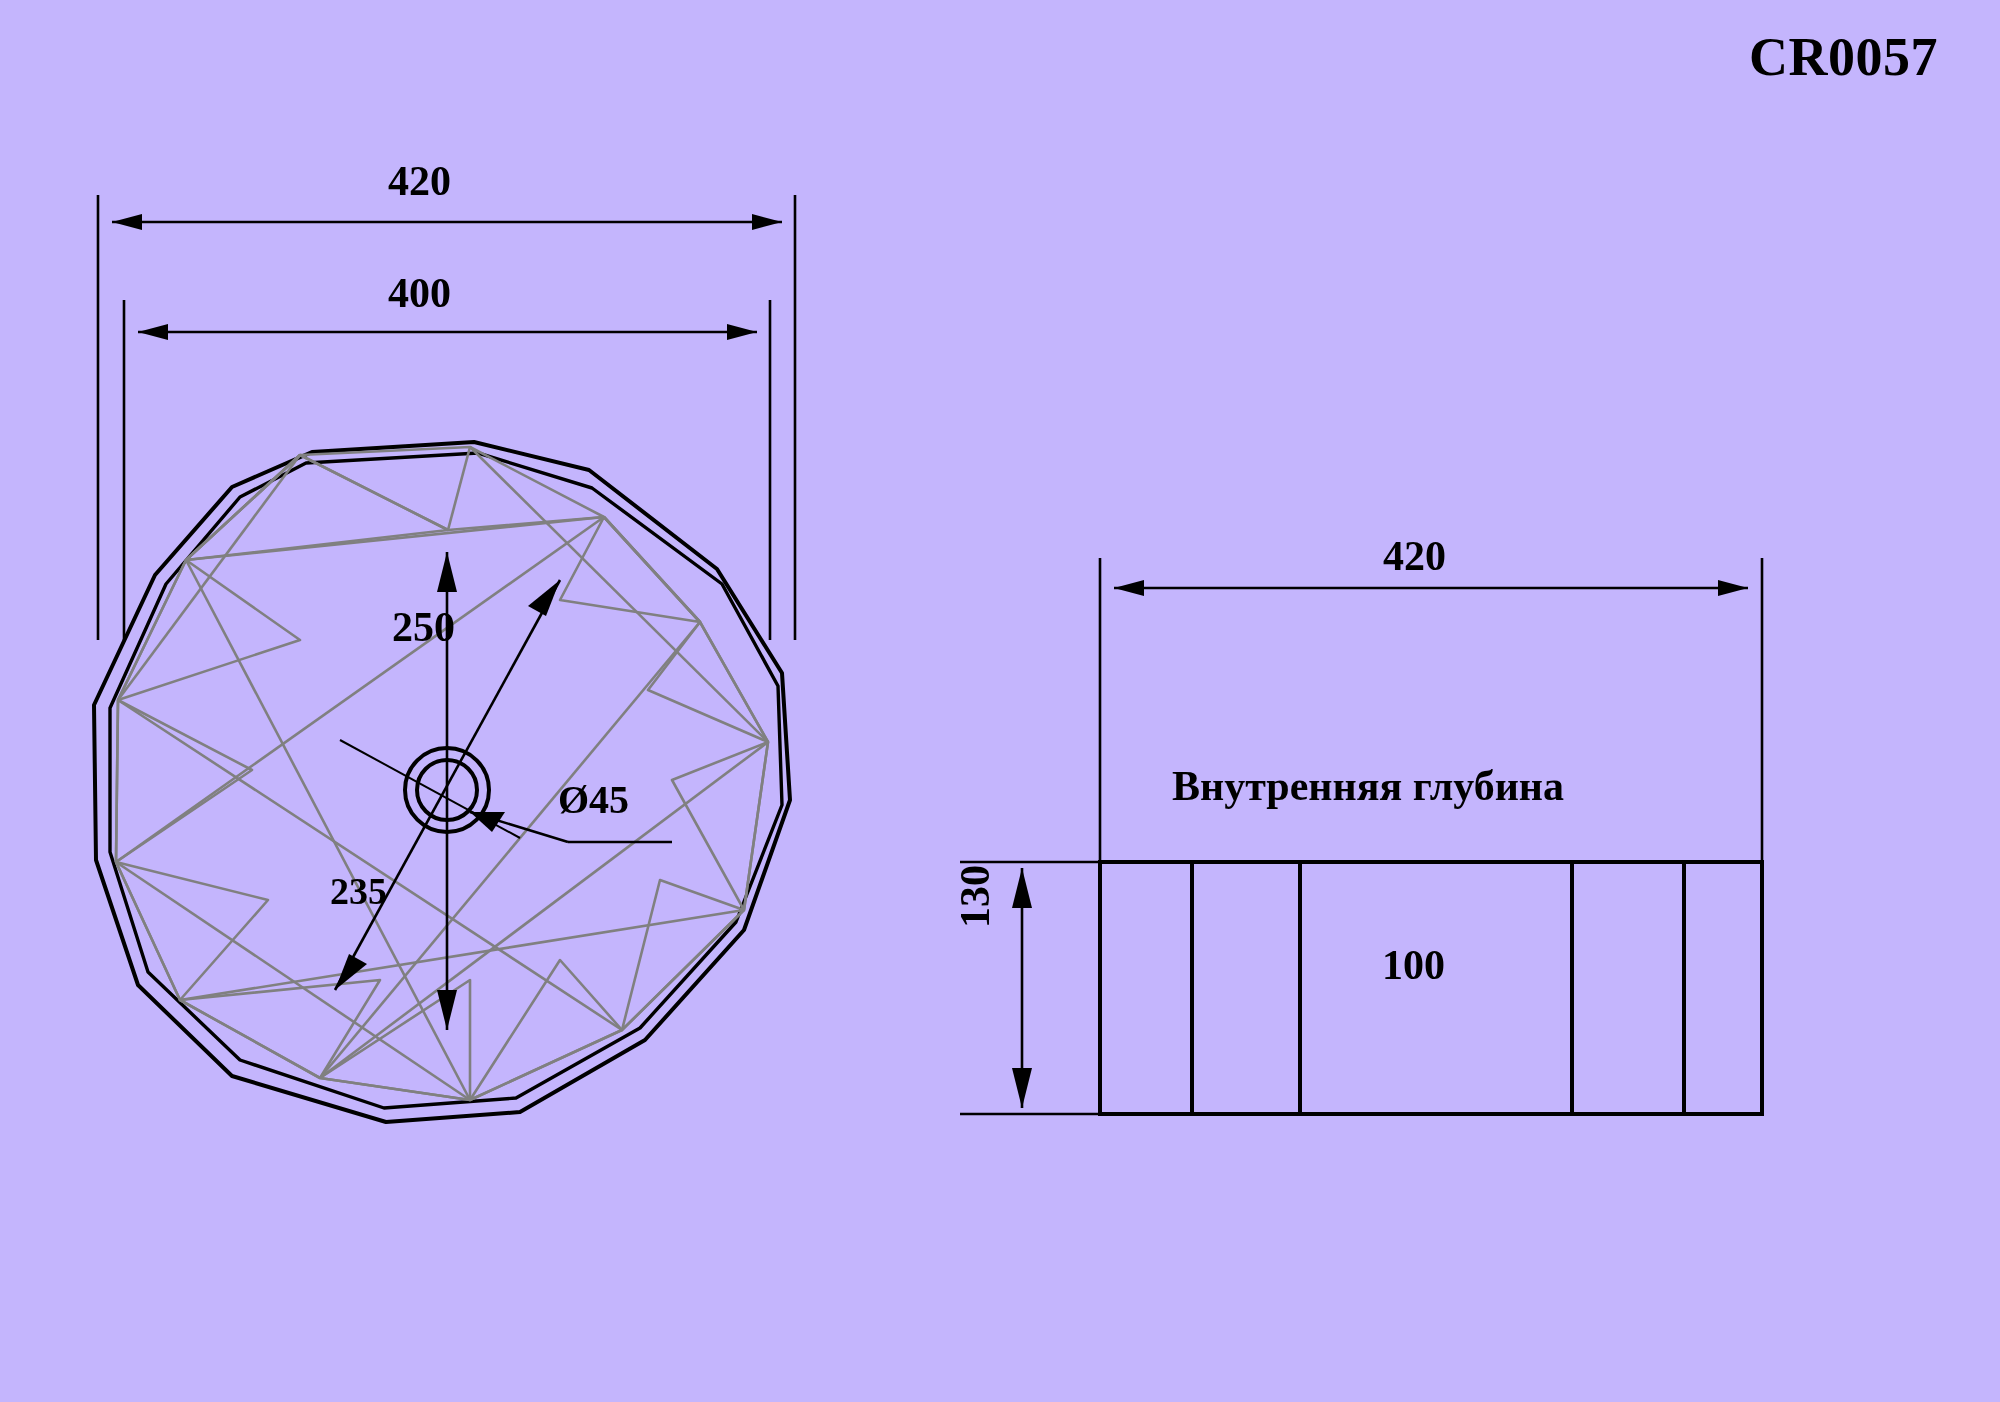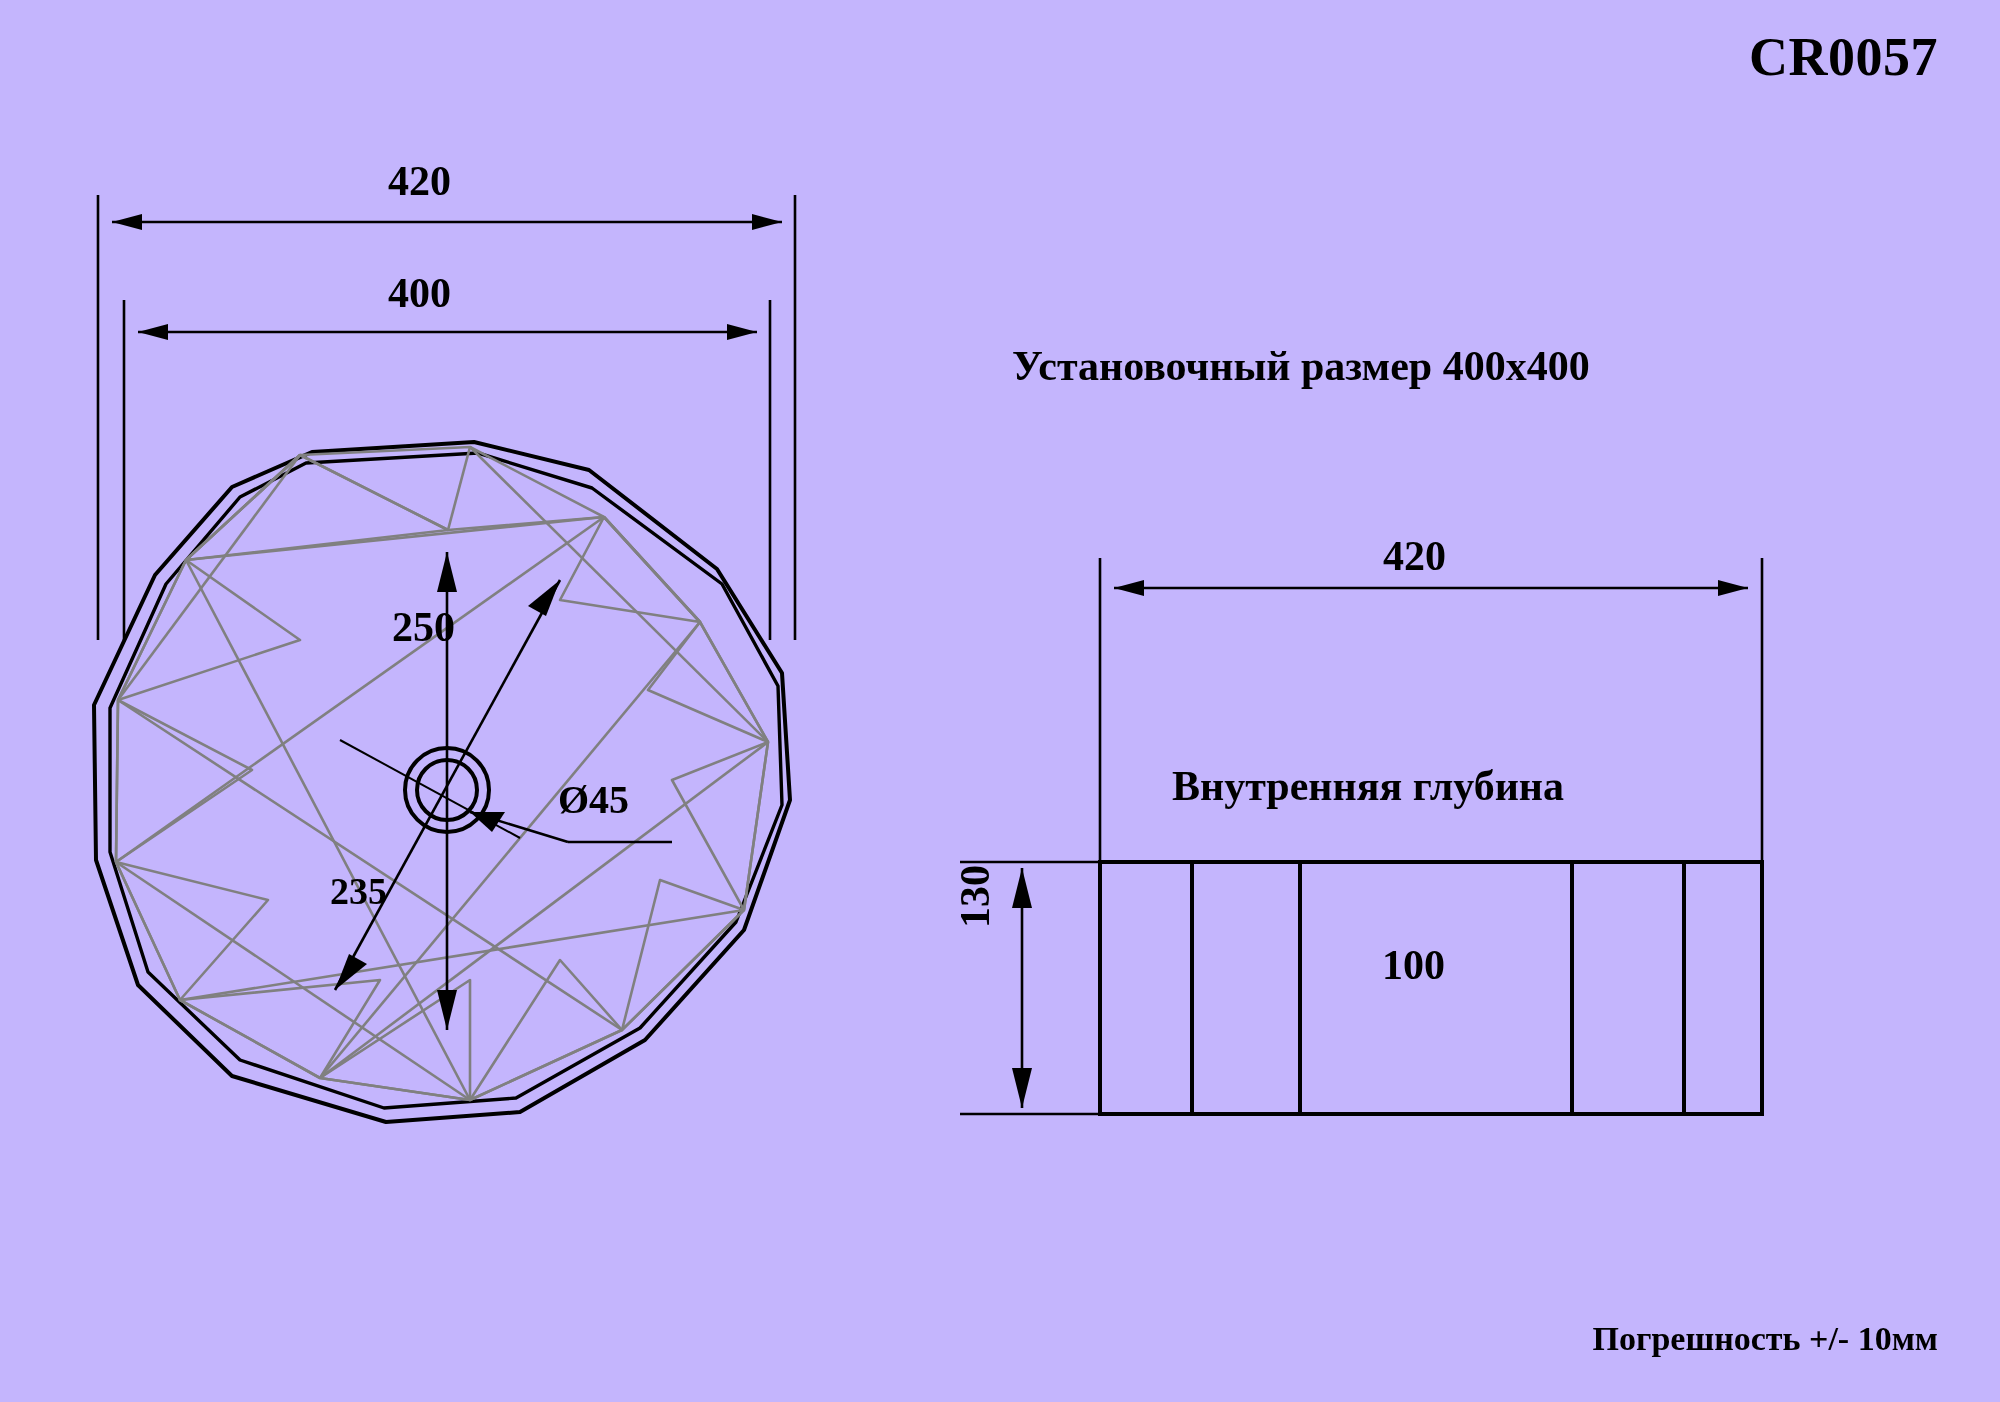--- a/index.html
+++ b/index.html
@@ -222,25 +222,23 @@
   <div class="txt" id="label-420-top">420</div>
 
   <div class="txt" id="label-400-top">400</div>
 
   <div class="txt" id="label-250">250</div>
 
   <div class="txt" id="label-235">235</div>
 
   <div class="txt" id="label-d45">Ø45</div>
 
-  <div class="txt" id="label-install-size">Установочный размер 400x400</div>
 
   <div class="txt" id="label-420-side">420</div>
 
   <div class="txt" id="label-inner-depth">Внутренняя глубина</div>
 
   <div class="txt" id="label-100">100</div>
 
   <div class="txt" id="label-130">130</div>
 
-  <div class="txt" id="label-tolerance">Погрешность +/- 10мм</div>
 
 </div>
 
 </body></html>

